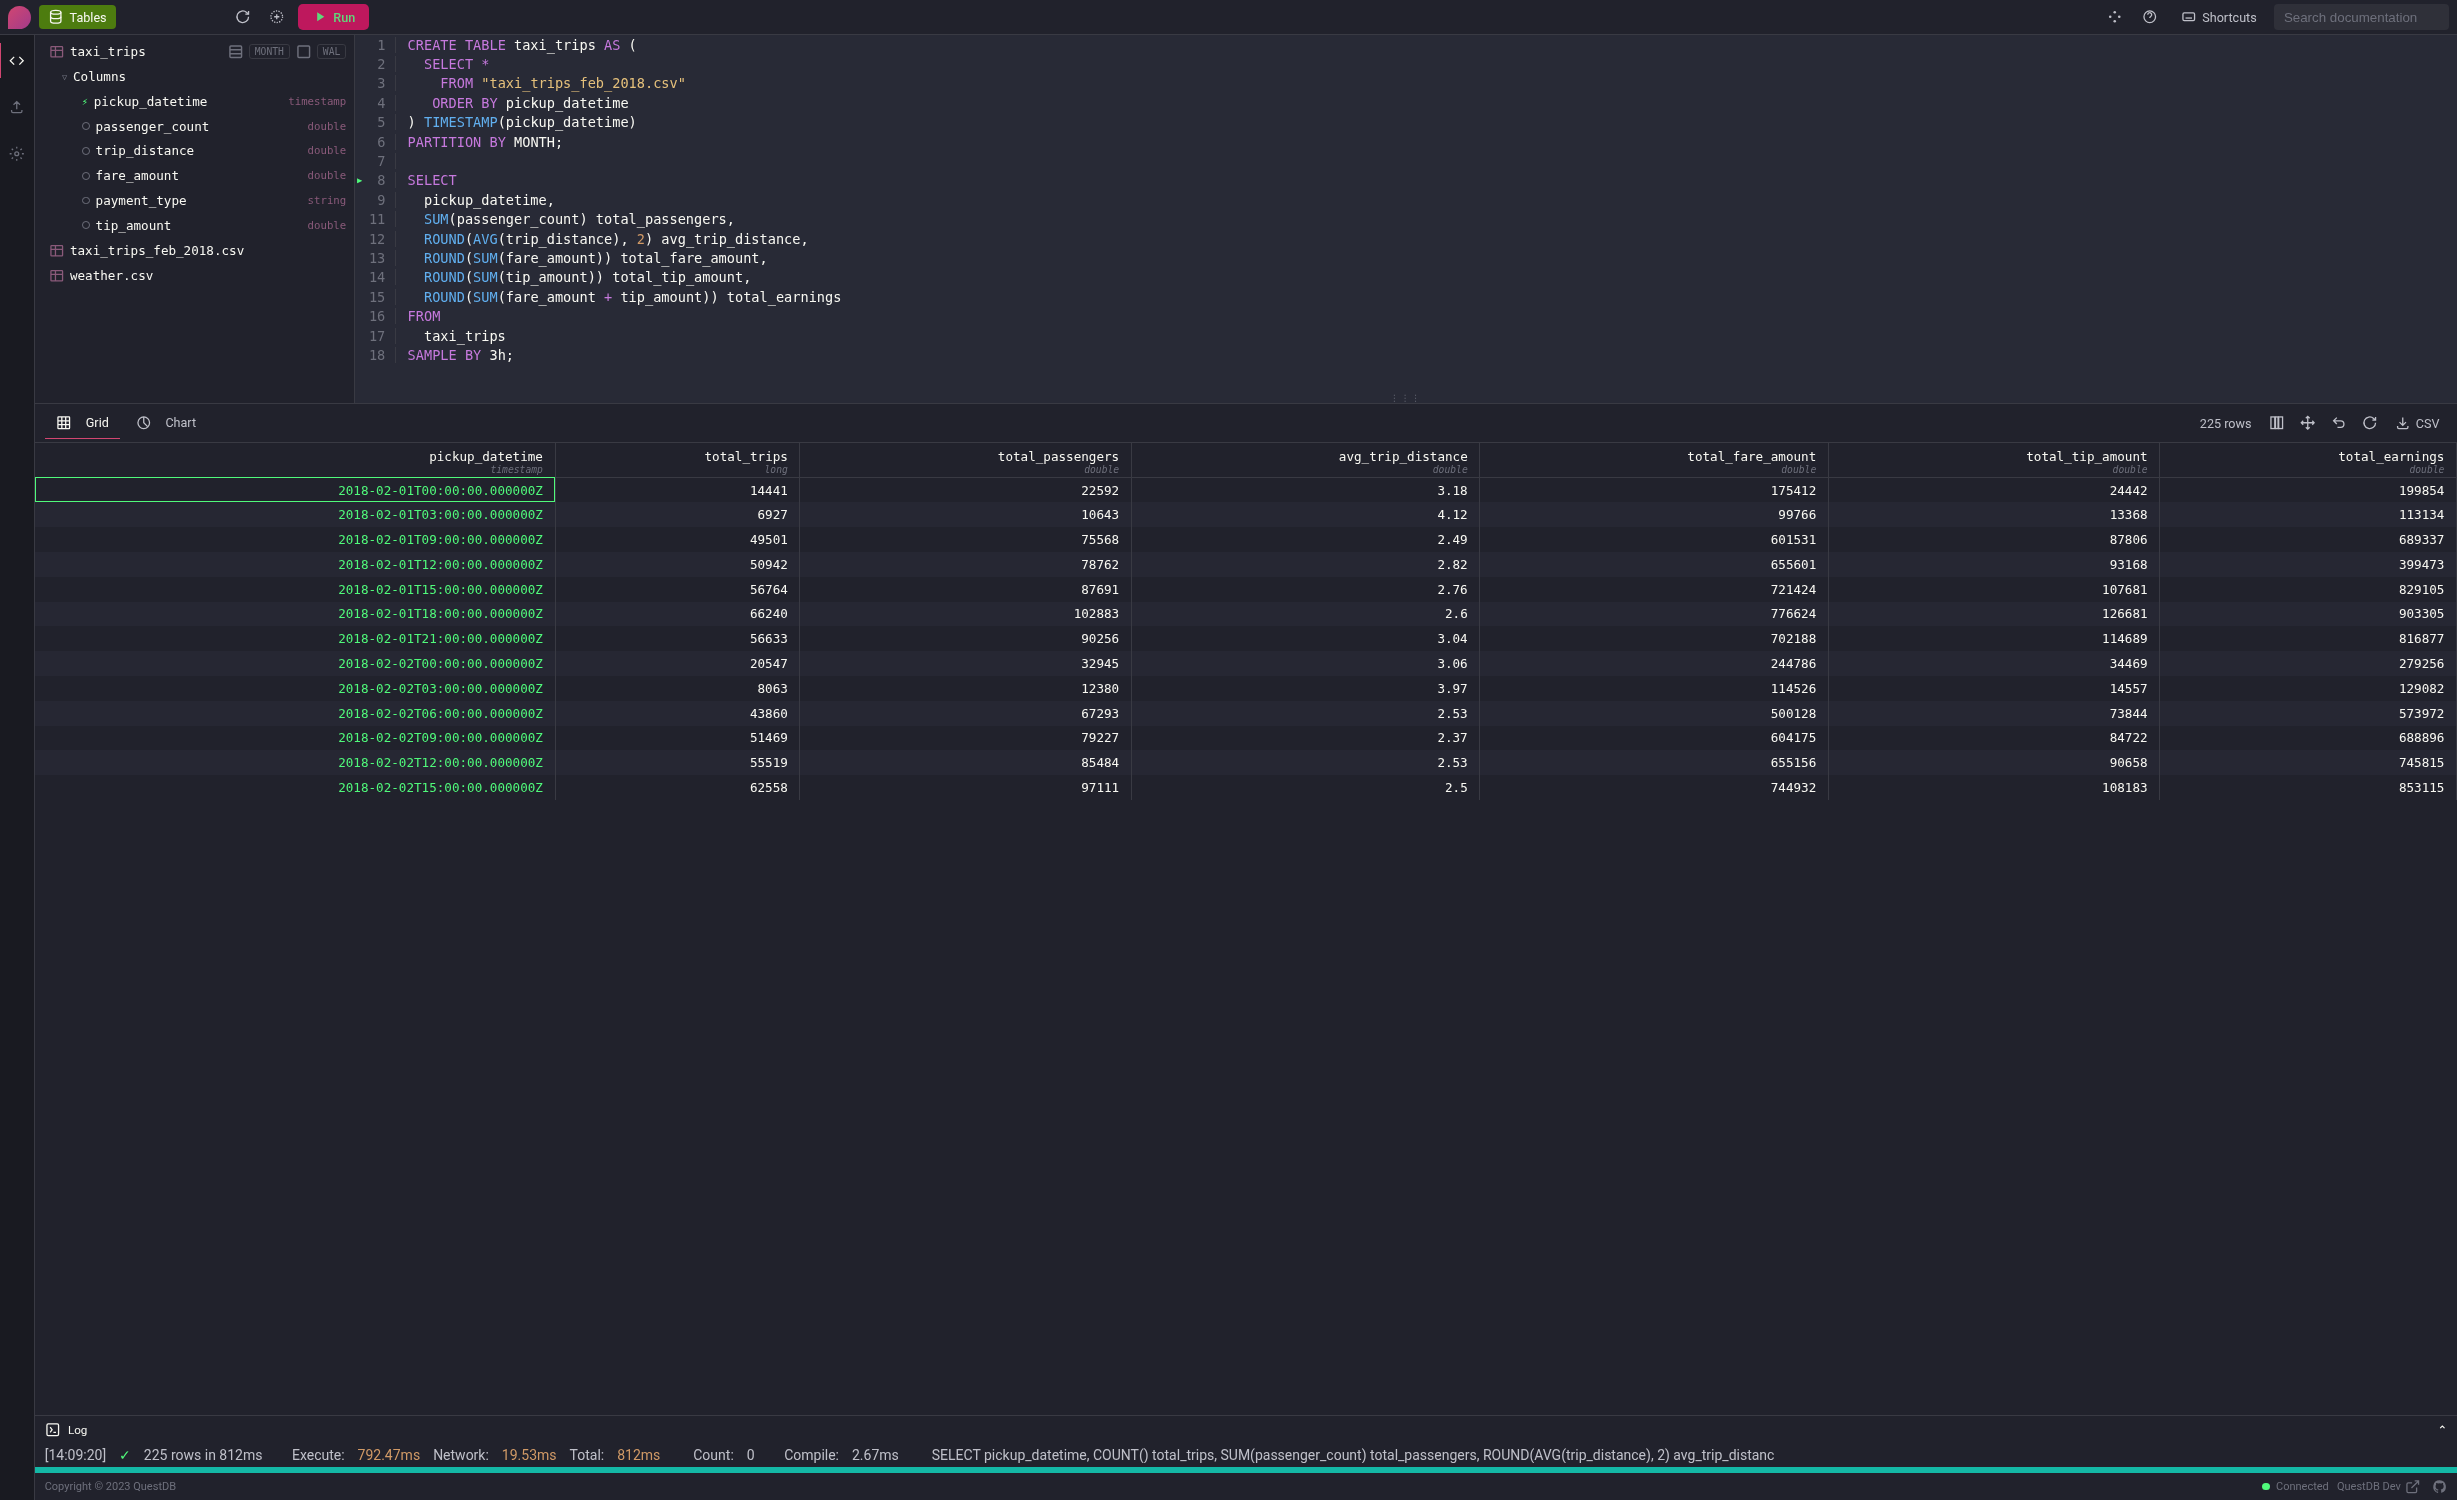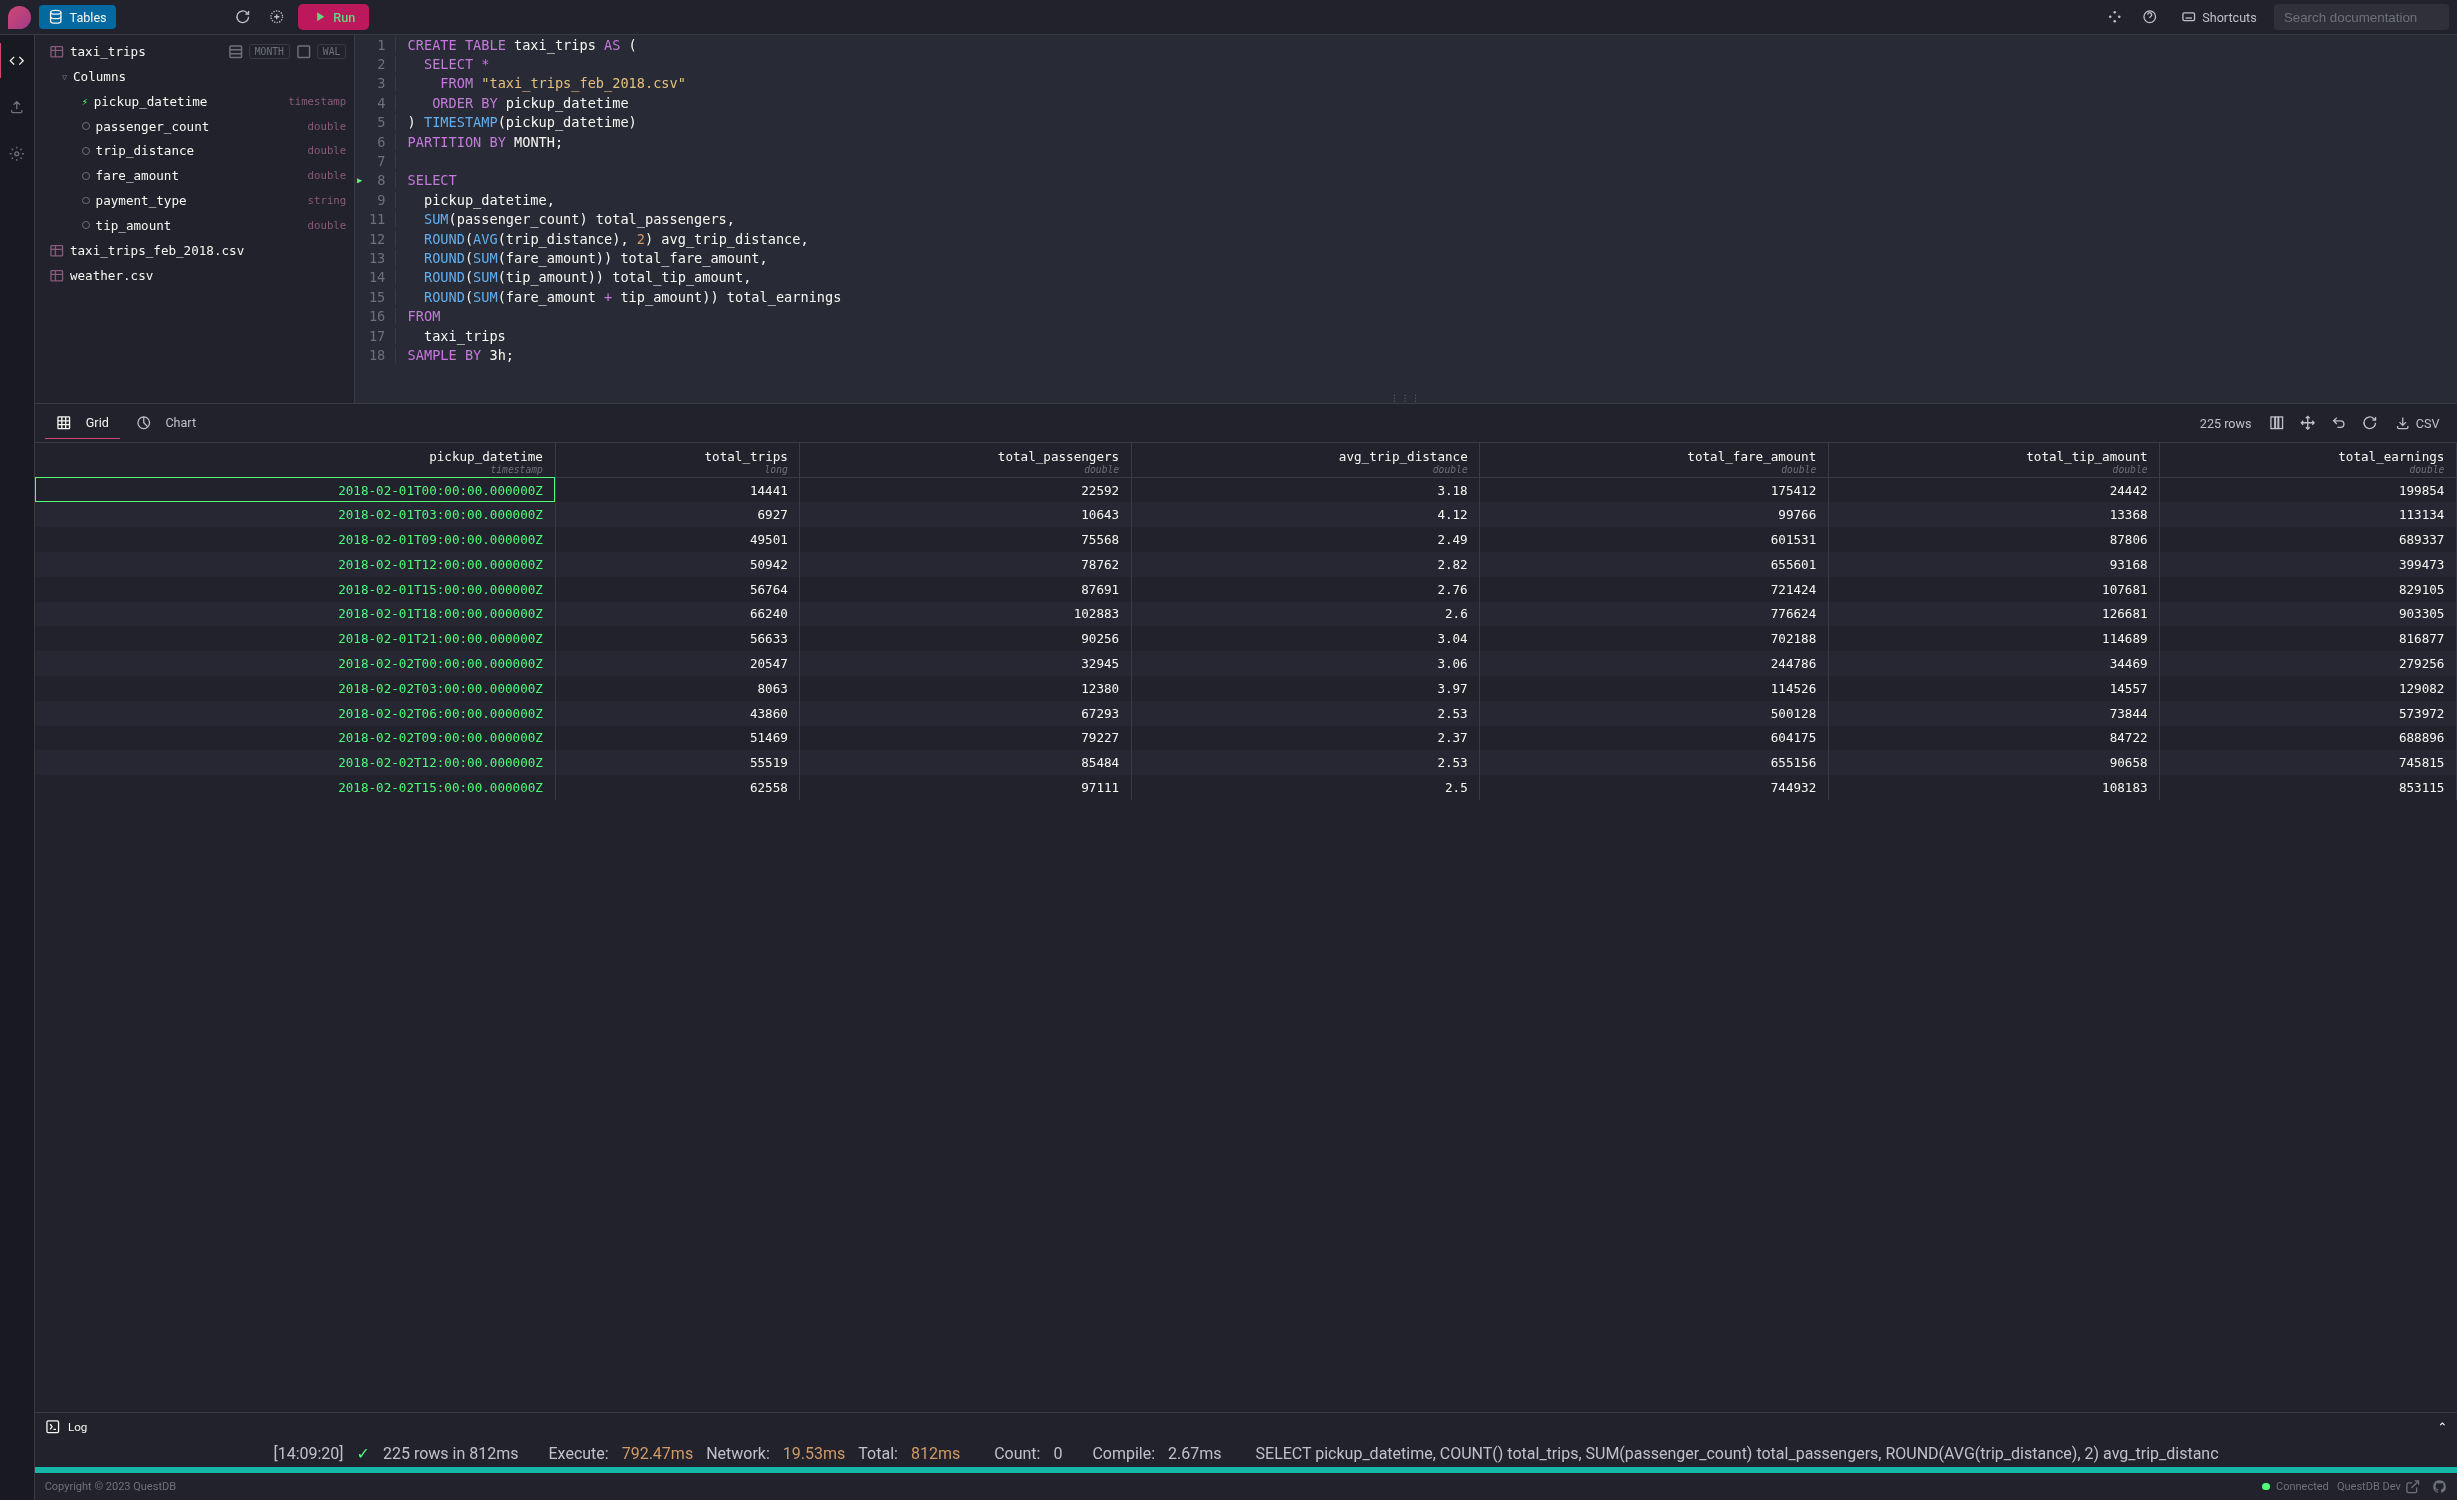--- a/index.html
+++ b/index.html
@@ -27,21 +27,21 @@
   height: 23px;
   background: linear-gradient(135deg, #d14671 0%, #a23b8a 100%);
   border-radius: 50% 50% 50% 0;
   position: relative;
 }
 .tables-btn {
   display: flex;
   align-items: center;
   gap: 5.8px;
   padding: 3.9px 9.7px;
-  background: #0369a1;
+  background: #4d7c0f;
   border-radius: 3.9px;
   cursor: pointer;
 }
 .header-spacer { flex: 1; }
 .icon-btn {
   display: flex;
   align-items: center;
   justify-content: center;
   width: 27px;
   height: 27px;
@@ -274,25 +274,24 @@
   padding: 5.8px 9.7px;
   border-top: 1px solid #393a43;
   font-size: 11.6px;
 }
 .log-bar .chev { margin-left: auto; }
 .status-line {
   display: flex;
   align-items: center;
   gap: 13px;
   padding: 3.9px 9.7px;
-  font-size: 16px;
+  font-size: 14px;
   color: #bfc0c9;
   white-space: nowrap;
   overflow: hidden;
-  justify-content: center;
 }
 .status-line .green { color: #50fa7b; }
 .status-line .hl { color: #d19a66; }
 .footer {
   display: flex;
   align-items: center;
   padding: 5.8px 9.7px;
   font-size: 11px;
   color: #6e707c;
   border-top: 6px solid #14b8a6;

